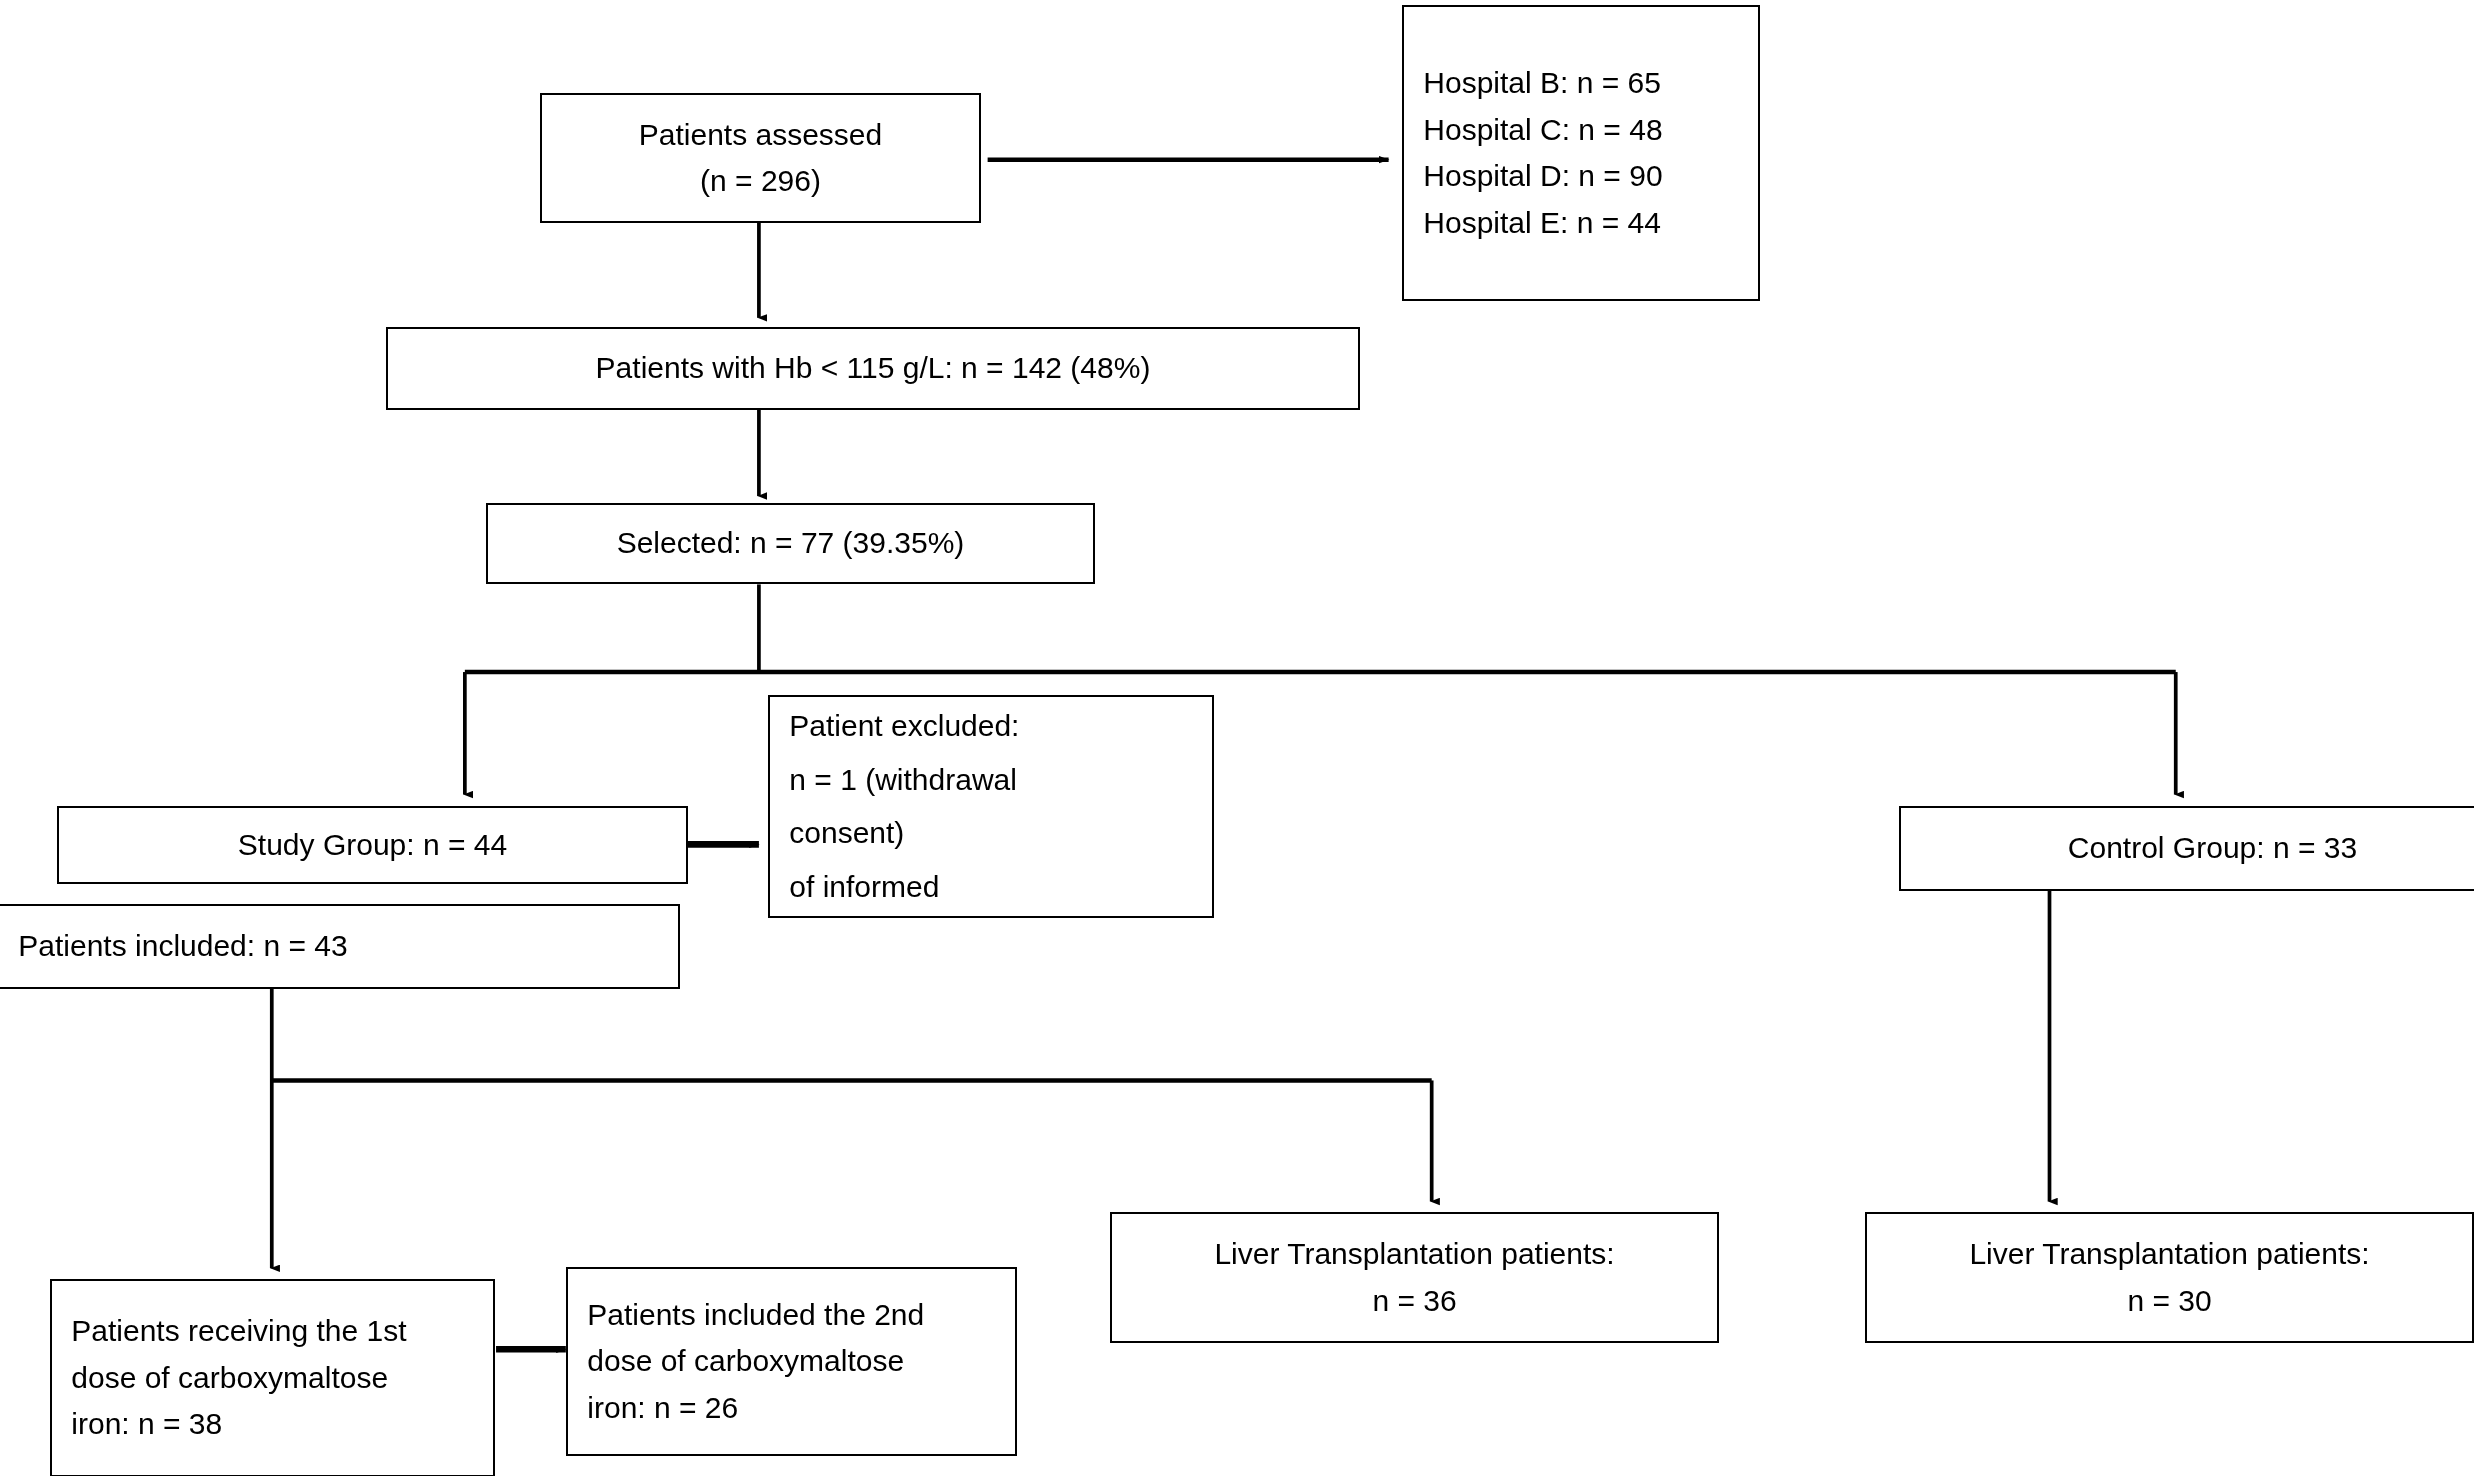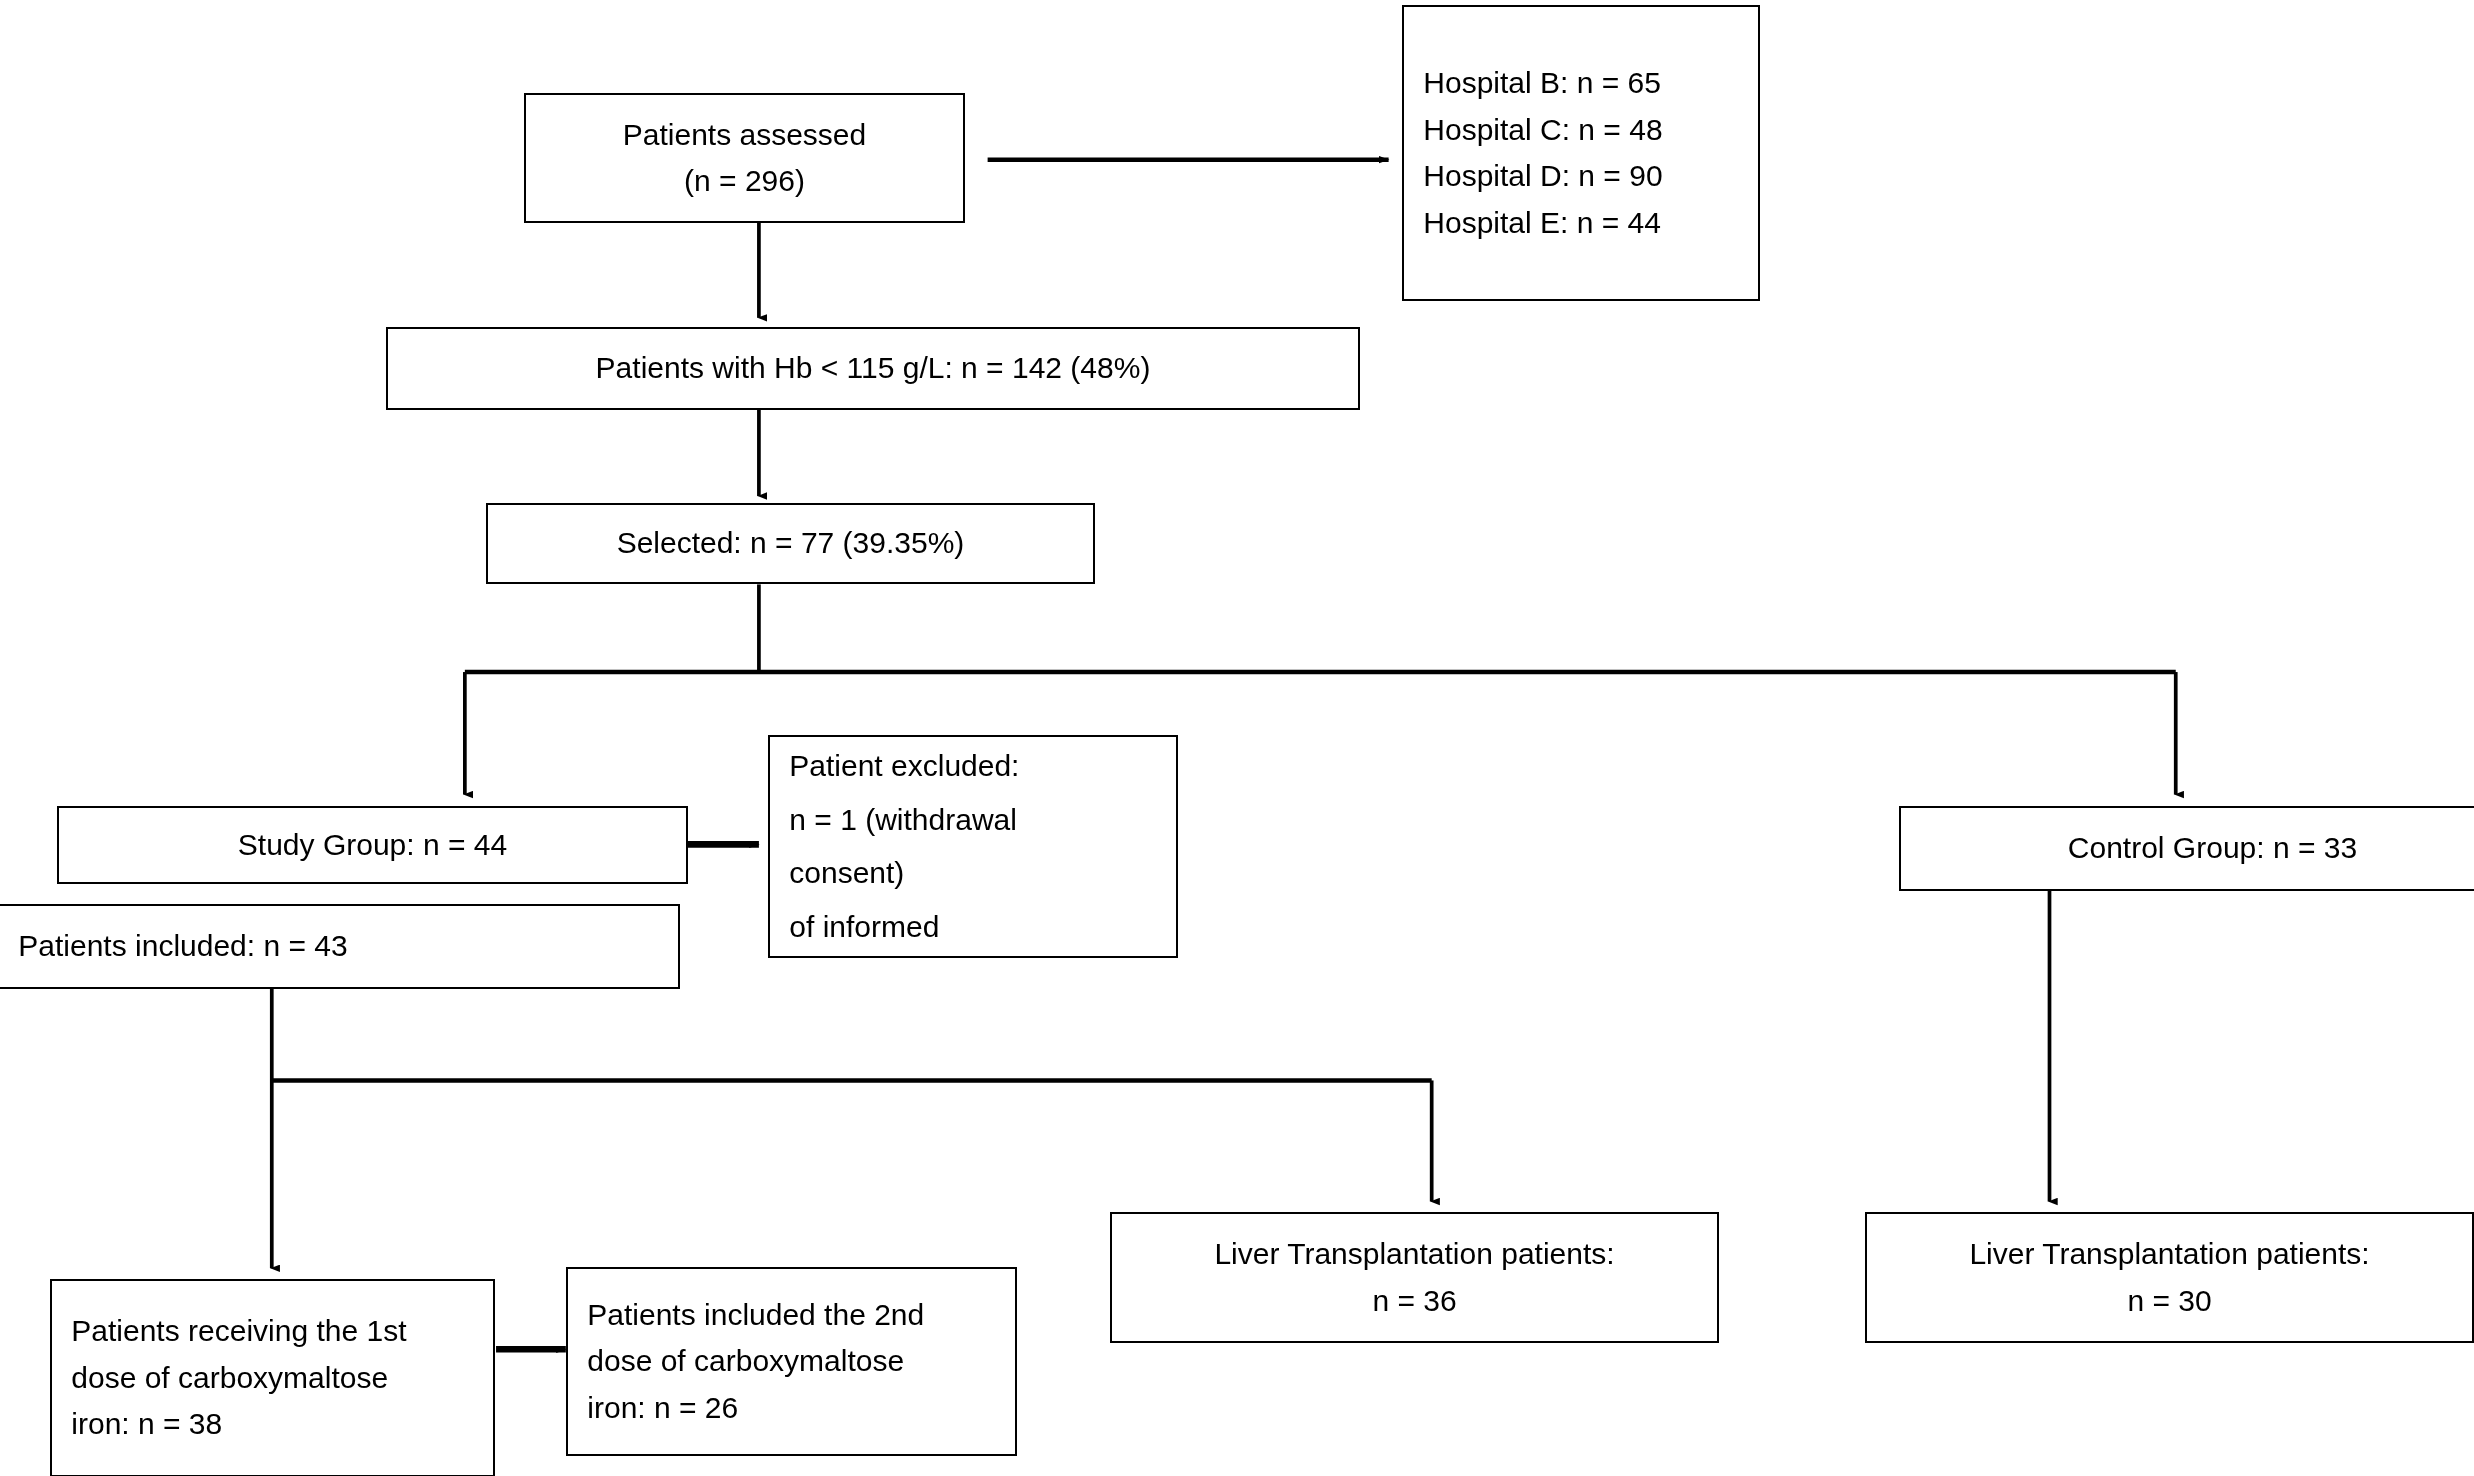--- a/index.html
+++ b/index.html
@@ -93,21 +93,21 @@
 
     <g>
       <line x1="668" y1="1817" x2="762" y2="1817" stroke="#000" stroke-width="9" marker-end="url(#arrowRight)"></line>
     </g>
 
     <g>
       <line x1="2760" y1="1200" x2="2760" y2="1618" stroke="#000" stroke-width="5" marker-end="url(#arrowDown)"></line>
     </g>
   </svg>
 
-  <div class="box center pad-c" style="left:524px; top:93px; width:441px; height:130px;">
+  <div class="box center pad-c" style="left:540px; top:93px; width:441px; height:130px;">
     <div class="line">Patients assessed</div>
     <div class="line">(n = 296)</div>
   </div>
 
   <div class="box left pad-l" style="left:1402px; top:5.2px; width:358px; height:296px;">
     <div class="line">Hospital B: n = 65</div>
     <div class="line">Hospital C: n = 48</div>
     <div class="line">Hospital D: n = 90</div>
     <div class="line">Hospital E: n = 44</div>
   </div>
@@ -117,21 +117,21 @@
   </div>
 
   <div class="box center pad-c" style="left:486px; top:503px; width:609px; height:81px;">
     <div class="line">Selected: n = 77 (39.35%)</div>
   </div>
 
   <div class="box center pad-c" style="left:21px; top:806px; width:631px; height:78px;margin-left:36px;">
     <div class="line">Study Group: n = 44</div>
   </div>
 
-  <div class="box left pad-l" style="left:768px; top:735px; width:410px; height:223px;gap:7px;">
+  <div class="box left pad-l" style="left:768px; top:695px; width:446px; height:223px;gap:7px;">
     <div class="line">Patient excluded:</div>
     <div class="line">n = 1 (withdrawal</div>
     <div class="line">consent)</div>
     <div class="line">of informed</div>
   </div>
 
   <div class="box left pad-l" style="left:-3px; top:904px; width:683px; height:85px;">
     <div class="line">Patients included: n = 43</div>
   </div>
 

